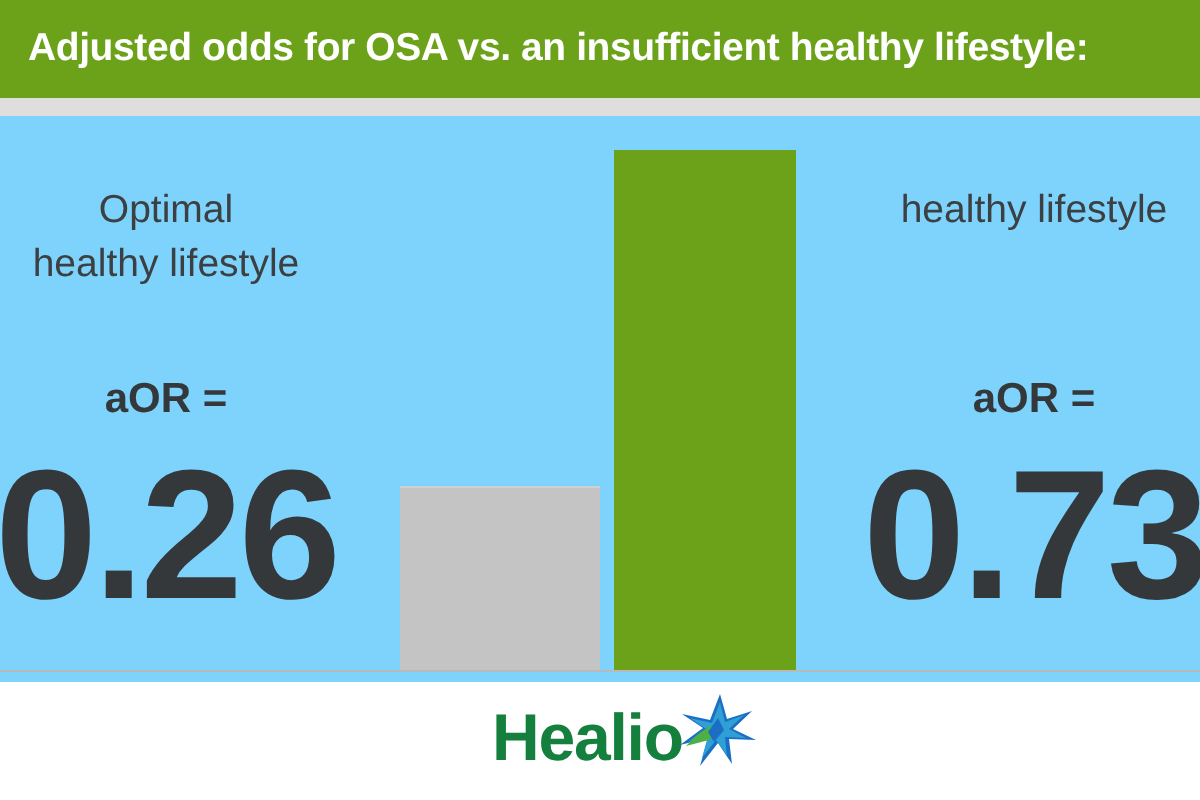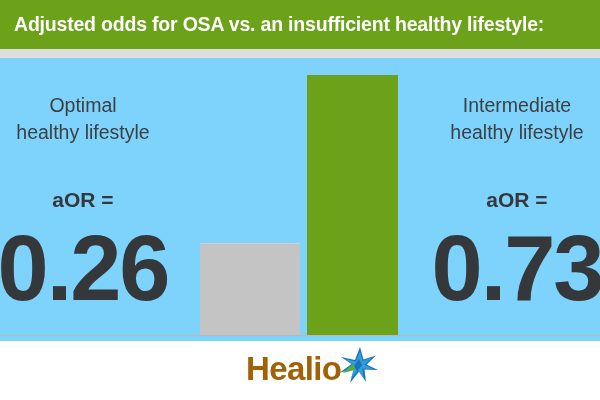--- a/index.html
+++ b/index.html
@@ -156,21 +156,21 @@
     position: absolute;
     left: 246px;
     top: 6px;
     width: 125px;
     height: 46px;
   }
   .logo-word {
     position: absolute;
     left: 0;
     top: 3px;
-    color: #a16207;
+    color: #15803d;
     font-family: "Liberation Sans", sans-serif;
     font-size: 33px;
     font-weight: bold;
     letter-spacing: -0.6px;
     line-height: 38px;
   }
   .logo-star {
     position: absolute;
     left: 89px;
     top: -2px;
@@ -200,21 +200,20 @@
       <div class="col-label">
         <span>Optimal</span>
         <span class="line2">healthy lifestyle</span>
       </div>
       <div class="col-aor">aOR =</div>
       <div class="col-value">0.26</div>
     </div>
 
     <div class="col col-right">
       <div class="col-label">
-        <span>Intermediate</span>
         <span class="line2">healthy lifestyle</span>
       </div>
       <div class="col-aor">aOR =</div>
       <div class="col-value">0.73</div>
     </div>
 
   </div>
 
   <div class="footer">
     <div class="logo">

